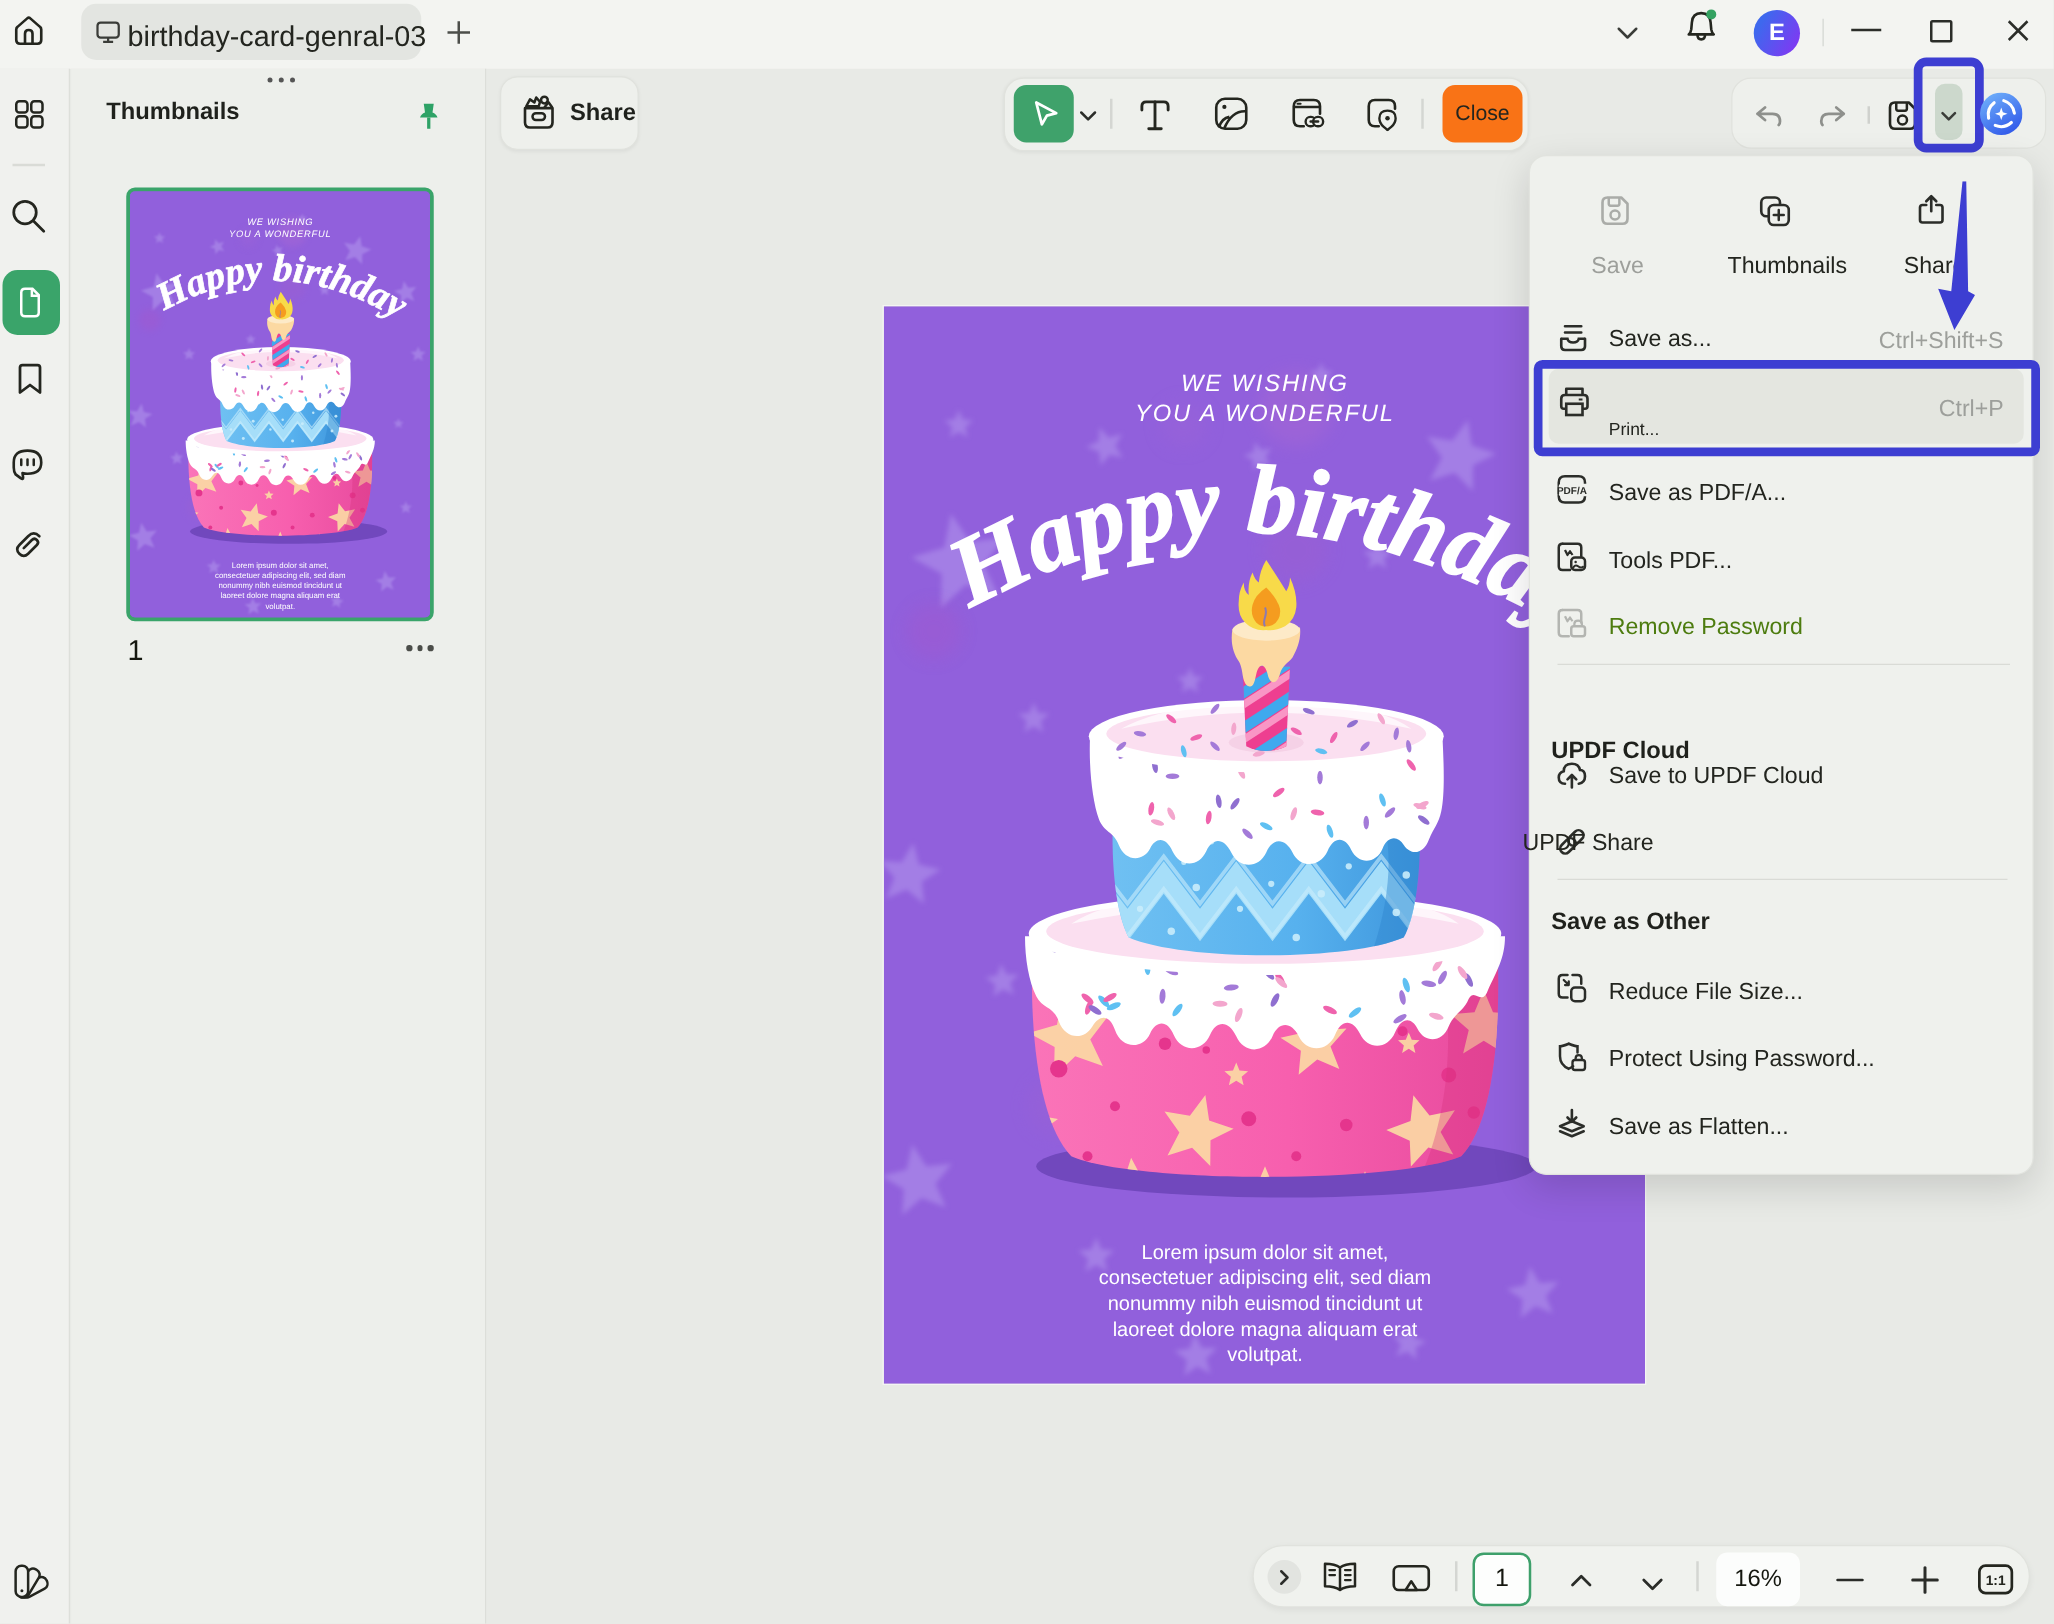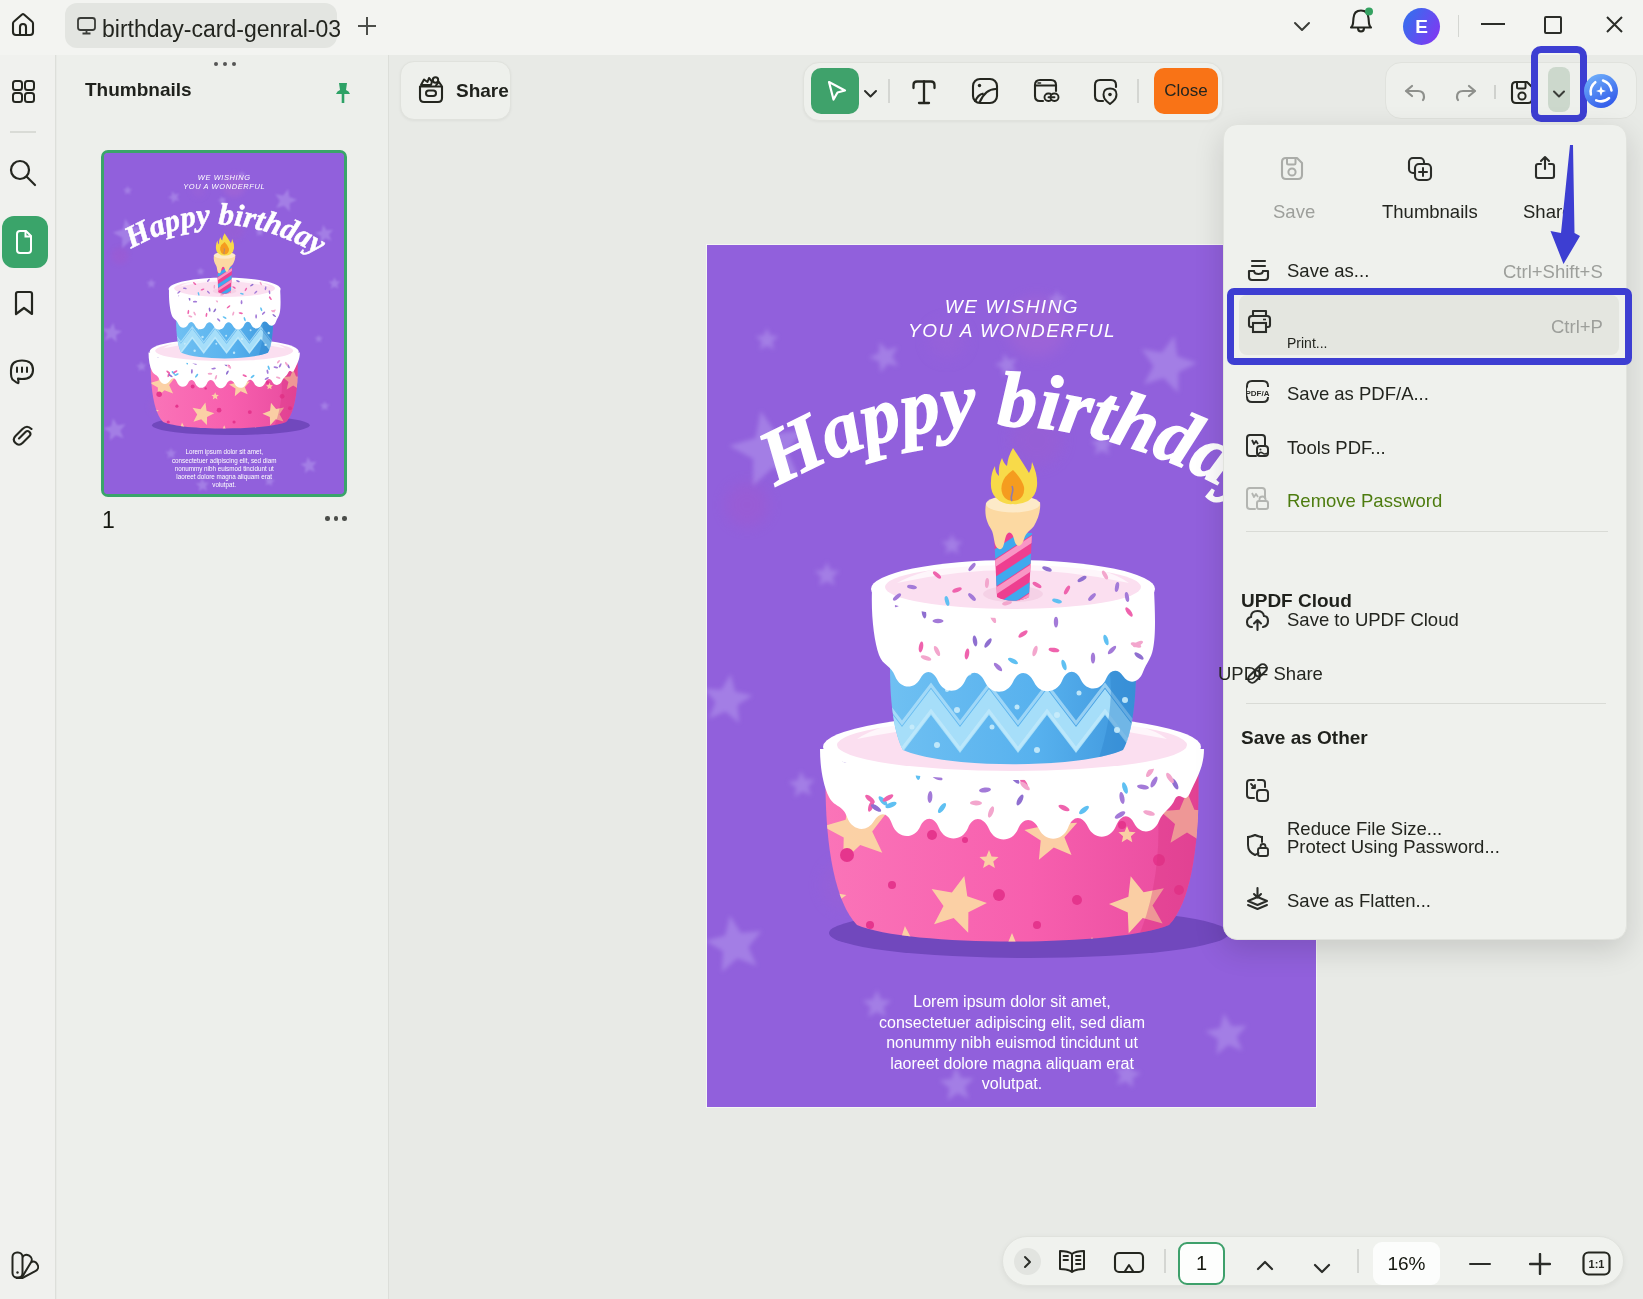--- a/index.html
+++ b/index.html
@@ -524,21 +524,21 @@
     </svg></div>
 <div class="abs" style="left:1218px;top:663px;font-size:18.5px;color:#23251f;">UPDF Share</div>
 <div class="abs" style="left:1246px;top:703px;width:360px;height:1px;background:#d9dbd6;"></div>
 <div class="abs" style="left:1241px;top:727px;font-size:19px;font-weight:bold;color:#1f211c;">Save as Other</div>
 <div class="abs" style="left:1244px;top:777px;"><svg width="27" height="27" viewBox="0 0 27 27" style="">
       <path d="M10 3 L6 3 Q3 3 3 6 L3 18 Q3 21 6 21 L10 21" fill="none" stroke="#2b2d29" stroke-width="2" stroke-linecap="round"></path>
       <path d="M14 3 L18 3 Q21 3 21 6 L21 10" fill="none" stroke="#2b2d29" stroke-width="2" stroke-linecap="round"></path>
       <path d="M7 7 L11 11 M11 8 L11 11 L8 11" fill="none" stroke="#2b2d29" stroke-width="1.8" stroke-linecap="round" stroke-linejoin="round"></path>
       <rect x="13" y="13" width="11" height="11" rx="3" fill="none" stroke="#2b2d29" stroke-width="2"></rect>
     </svg></div>
-<div class="abs" style="left:1287px;top:818px;font-size:18.5px;color:#23251f;">Reduce File Size...</div>
+<div class="abs" style="left:1287px;top:782px;font-size:18.5px;color:#23251f;">Reduce File Size...</div>
 <div class="abs" style="left:1244px;top:832px;"><svg width="27" height="27" viewBox="0 0 27 27" style="">
       <path d="M11 3 Q6 5 4 5 L4 13 Q4 20 11 23 Q13 22 14.5 21" fill="none" stroke="#2b2d29" stroke-width="2" stroke-linecap="round"></path>
       <path d="M11 3 Q16 5 18 5 L18 10" fill="none" stroke="#2b2d29" stroke-width="2" stroke-linecap="round"></path>
       <rect x="14" y="16" width="10" height="8" rx="2" fill="none" stroke="#2b2d29" stroke-width="1.9"></rect>
       <path d="M16.5 16 L16.5 14.5 Q16.5 12 19 12 Q21.5 12 21.5 14.5 L21.5 16" fill="none" stroke="#2b2d29" stroke-width="1.8"></path>
     </svg></div>
 <div class="abs" style="left:1287px;top:836px;font-size:18.5px;color:#23251f;">Protect Using Password...</div>
 <div class="abs" style="left:1244px;top:886px;"><svg width="27" height="27" viewBox="0 0 27 27" style="">
       <path d="M13.5 2 L13.5 11 M10 8 L13.5 11.5 L17 8" fill="none" stroke="#2b2d29" stroke-width="2.1" stroke-linecap="round" stroke-linejoin="round"></path>
       <path d="M4 15 L13.5 11 L23 15 L13.5 19 Z" fill="none" stroke="#2b2d29" stroke-width="2" stroke-linejoin="round"></path>

